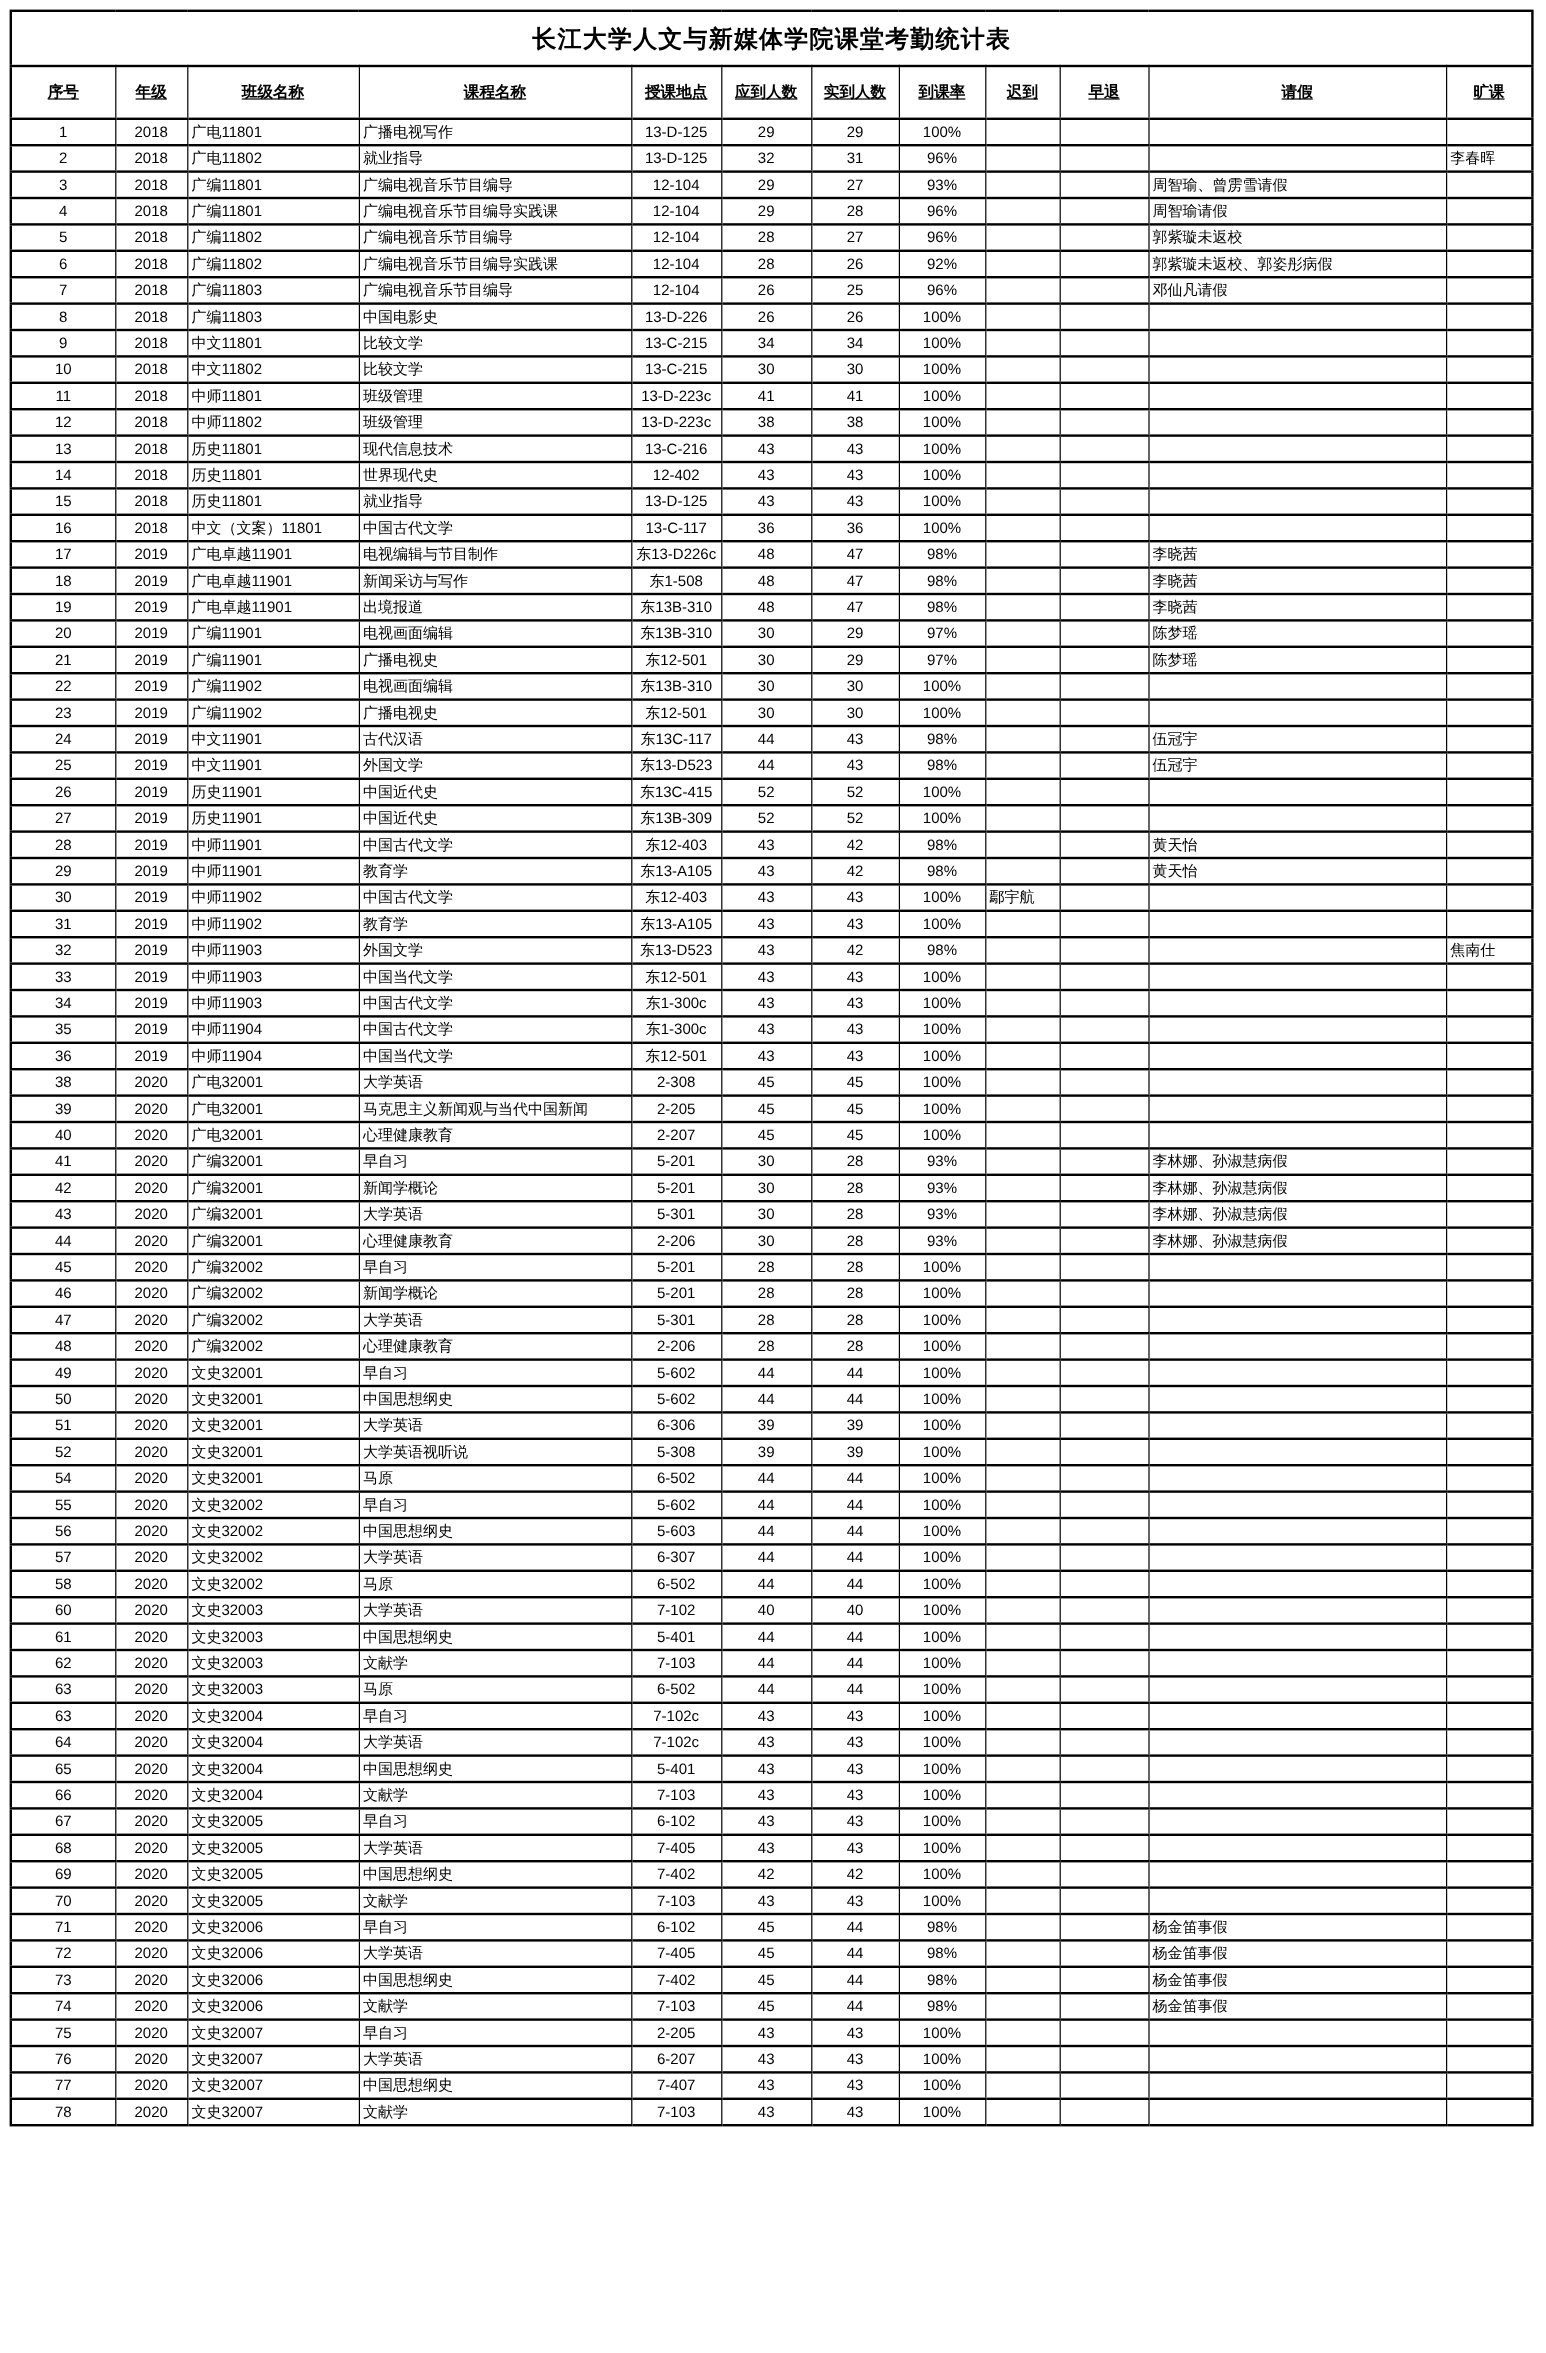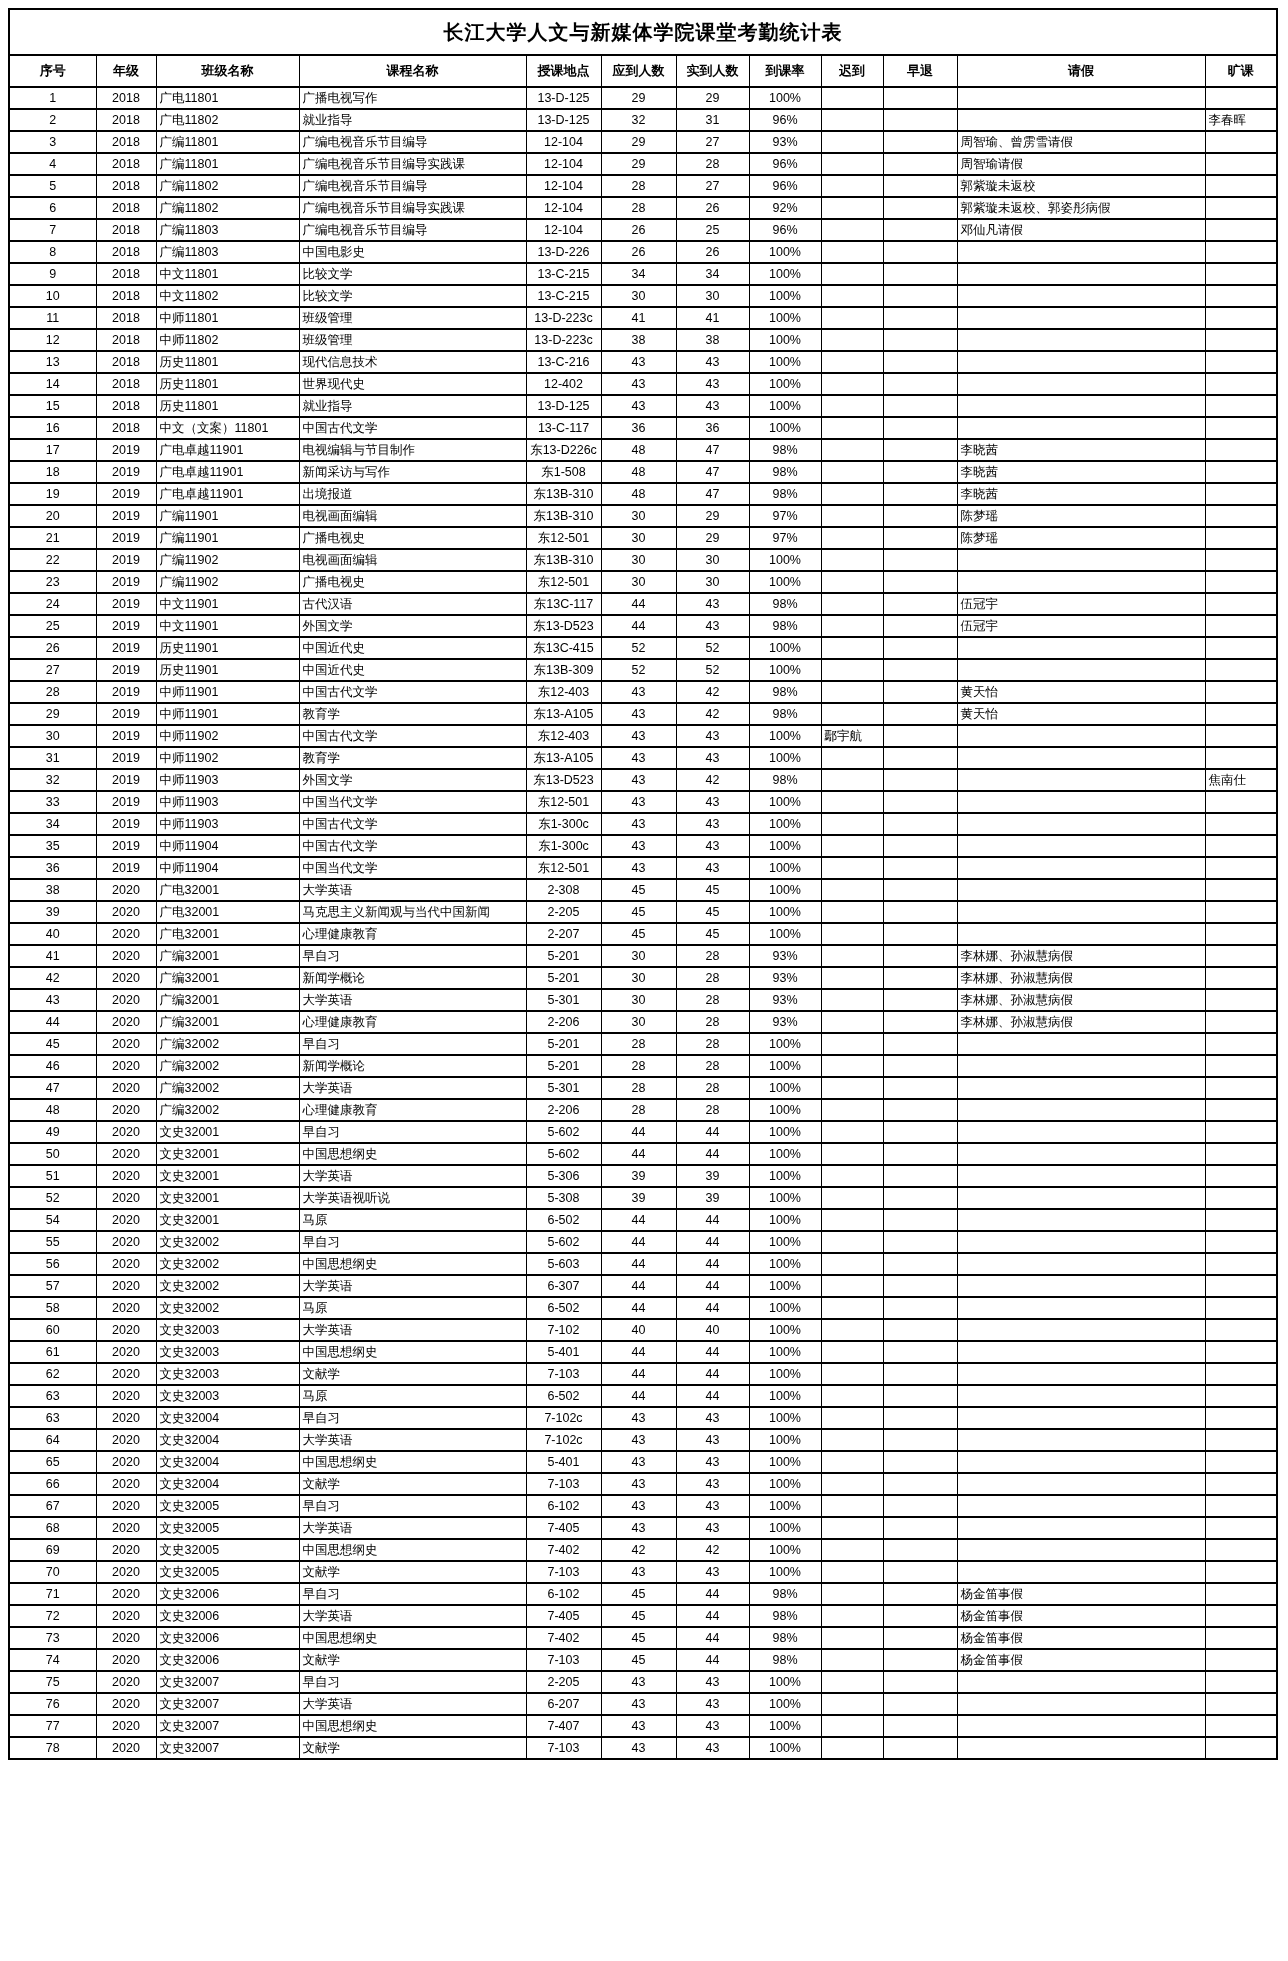--- a/index.html
+++ b/index.html
@@ -34,25 +34,26 @@
   #att .title-cell {
     height: 46px;
     text-align: center;
     vertical-align: middle;
     font-size: 20px;
     font-weight: bold;
     letter-spacing: 1px;
     font-family: "Liberation Serif", "DejaVu Serif", serif;
   }
   #att thead th.colhead {
-    height: 32px;
+    height: 44px;
     font-size: 13px;
     font-weight: bold;
     text-align: center;
     vertical-align: middle;
+    text-decoration: underline;
   }
   #att tbody td {
     height: 22px;
     font-size: 12.5px;
     vertical-align: middle;
   }
   #att td.c { text-align: center; }
   #att td.l { text-align: left; }
 </style>
 </head>
@@ -778,21 +779,21 @@
           <td class="l"></td>
           <td class="l"></td>
           <td class="l"></td>
           <td class="l"></td>
         </tr>
         <tr>
           <td class="c">51</td>
           <td class="c">2020</td>
           <td class="l">文史32001</td>
           <td class="l">大学英语</td>
-          <td class="c">5-306</td>
+          <td class="c">6-306</td>
           <td class="c">39</td>
           <td class="c">39</td>
           <td class="c">100%</td>
           <td class="l"></td>
           <td class="l"></td>
           <td class="l"></td>
           <td class="l"></td>
         </tr>
         <tr>
           <td class="c">52</td>

